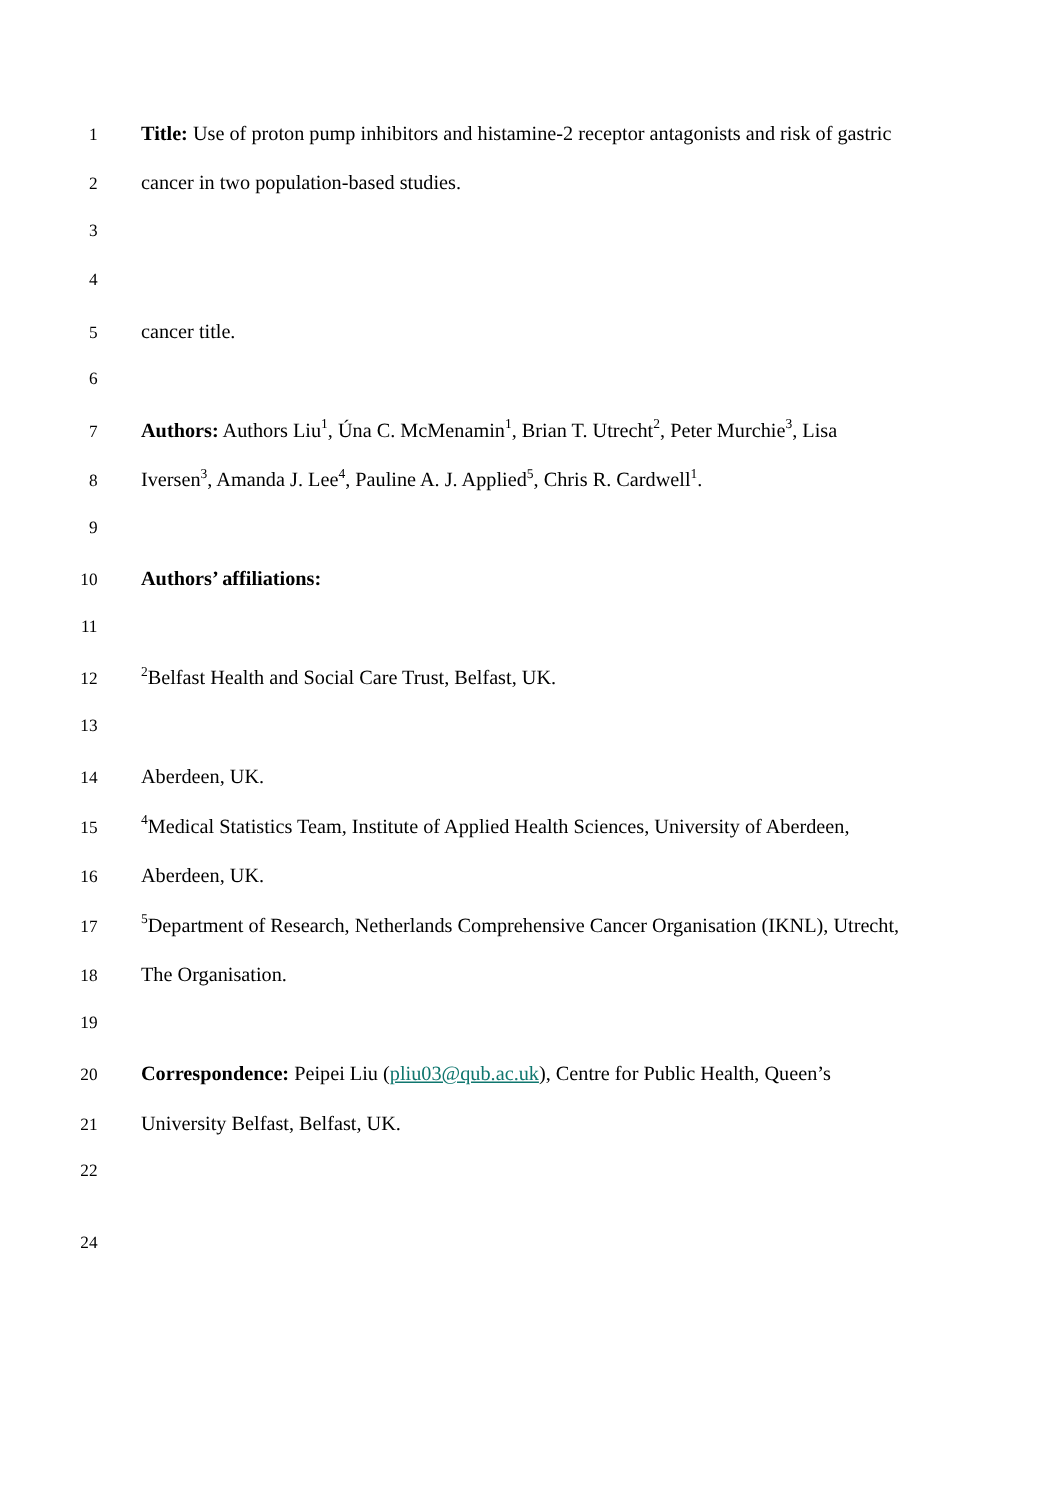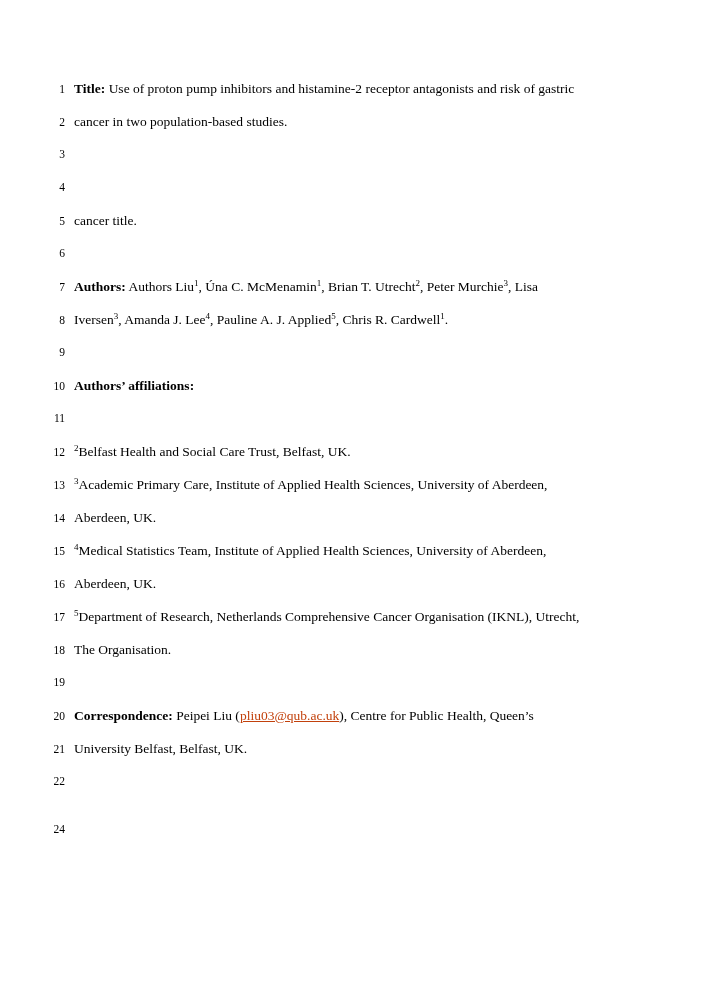--- a/index.html
+++ b/index.html
@@ -34,36 +34,36 @@
   .line-num {
     flex: 0 0 65px;
     width: 65px;
     text-align: right;
     font-size: 11.5px;
     font-family: "Liberation Serif", "DejaVu Serif", serif;
     color: #000000;
     line-height: 33px;
   }
   .line-text {
-    margin-left: 9px;
+    margin-left: 29px;
     font-size: 13.5px;
     white-space: nowrap;
     line-height: 33px;
   }
   .line-text .bold {
     font-weight: bold;
   }
   .line-text sup {
     font-size: 9px;
     line-height: 0;
   }
   .line-text .link {
     text-decoration: underline;
     cursor: pointer;
-    color: #c2410c;
+    color: #0f766e;
   }
 </style>
 </head>
 <body>
 
 <div class="page">
   <div class="manuscript">
       <div class="line">
         <span class="line-num">1</span>
         <span class="line-text"><span class="bold">Title:</span><span> Use of proton pump inhibitors and histamine-2 receptor antagonists and risk of gastric</span></span>
@@ -105,21 +105,20 @@
       </div>
       <div class="line">
         <span class="line-num">11</span>
       </div>
       <div class="line">
         <span class="line-num">12</span>
         <span class="line-text"><sup>2</sup><span>Belfast Health and Social Care Trust, Belfast, UK.</span></span>
       </div>
       <div class="line">
         <span class="line-num">13</span>
-        <span class="line-text"><sup>3</sup><span>Academic Primary Care, Institute of Applied Health Sciences, University of Aberdeen,</span></span>
       </div>
       <div class="line">
         <span class="line-num">14</span>
         <span class="line-text"><span>Aberdeen, UK.</span></span>
       </div>
       <div class="line">
         <span class="line-num">15</span>
         <span class="line-text"><sup>4</sup><span>Medical Statistics Team, Institute of Applied Health Sciences, University of Aberdeen,</span></span>
       </div>
       <div class="line">

